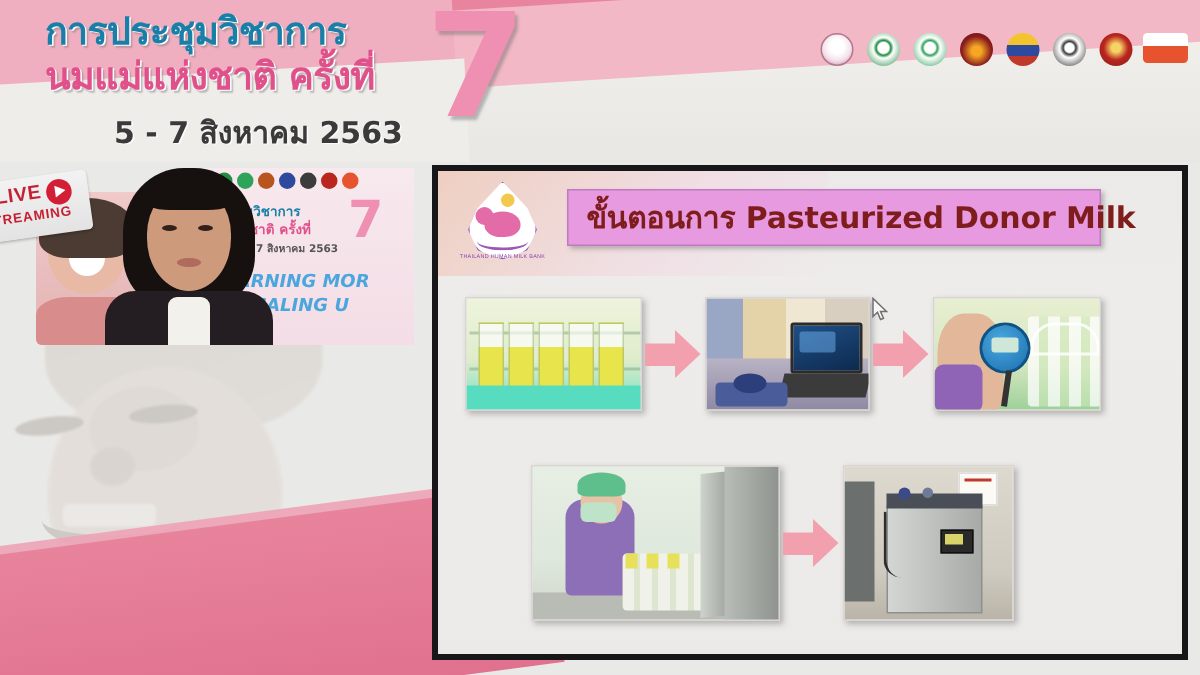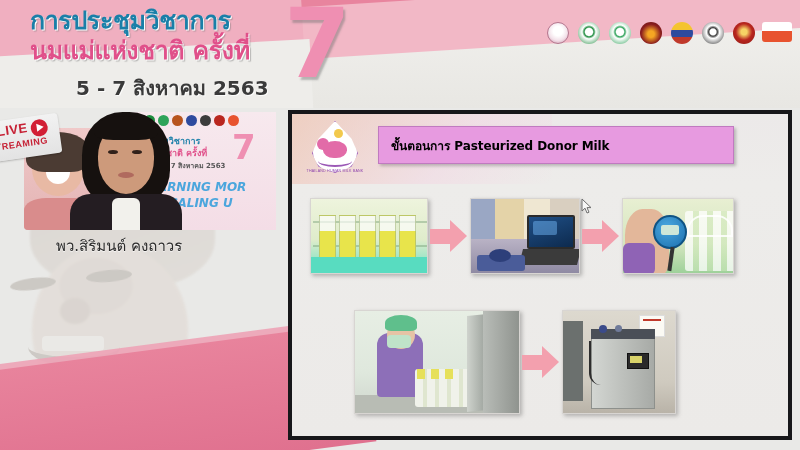--- a/index.html
+++ b/index.html
@@ -195,21 +195,21 @@
 
   .slide-title {
     position:absolute; left:86px; top:12px; width:356px; height:38px;
     background:#e79ae0;
     border:1px solid #c07ac0;
     box-shadow:2px 2px 3px rgba(80,80,80,.35);
     display:flex; align-items:center; padding-left:12px;
   }
   .slide-title span {
     font-family:"DejaVu Sans", sans-serif;
-    font-size:12px; font-weight:bold; color:#000000; white-space:nowrap;
+    font-size:20px; font-weight:bold; color:#7f1d1d; white-space:nowrap;
     letter-spacing:-.1px;
   }
 
   
   .row { position:absolute; display:flex; align-items:center; }
   .row1 { left:18px; top:84px; }
   .row2 { left:62px; top:196px; }
   .photo { box-shadow:2px 2px 4px rgba(70,70,70,.35); overflow:hidden; position:relative; border:1px solid #d8d5d2; }
   .p1 { width:118px; height:76px; }
   .p2 { width:110px; height:76px; }
@@ -378,21 +378,20 @@
       <div class="vp-shirt"></div>
     </div>
   </div>
 
   <div class="live-badge">
     <div class="lv">LIVE</div>
     <div class="ply"></div>
     <div class="st">STREAMING</div>
   </div>
 
-  <div class="speaker-name">พว.สิริมนต์  คงถาวร</div>
 
   <div class="slide">
     <div class="slide-tint"></div>
 
     <div class="mb-logo">
       <div class="mb-drop"></div>
       <div class="mb-dot"></div>
       <div class="mb-baby"></div>
       <div class="mb-arm"></div>
       <div class="mb-cap">THAILAND HUMAN MILK BANK</div>

